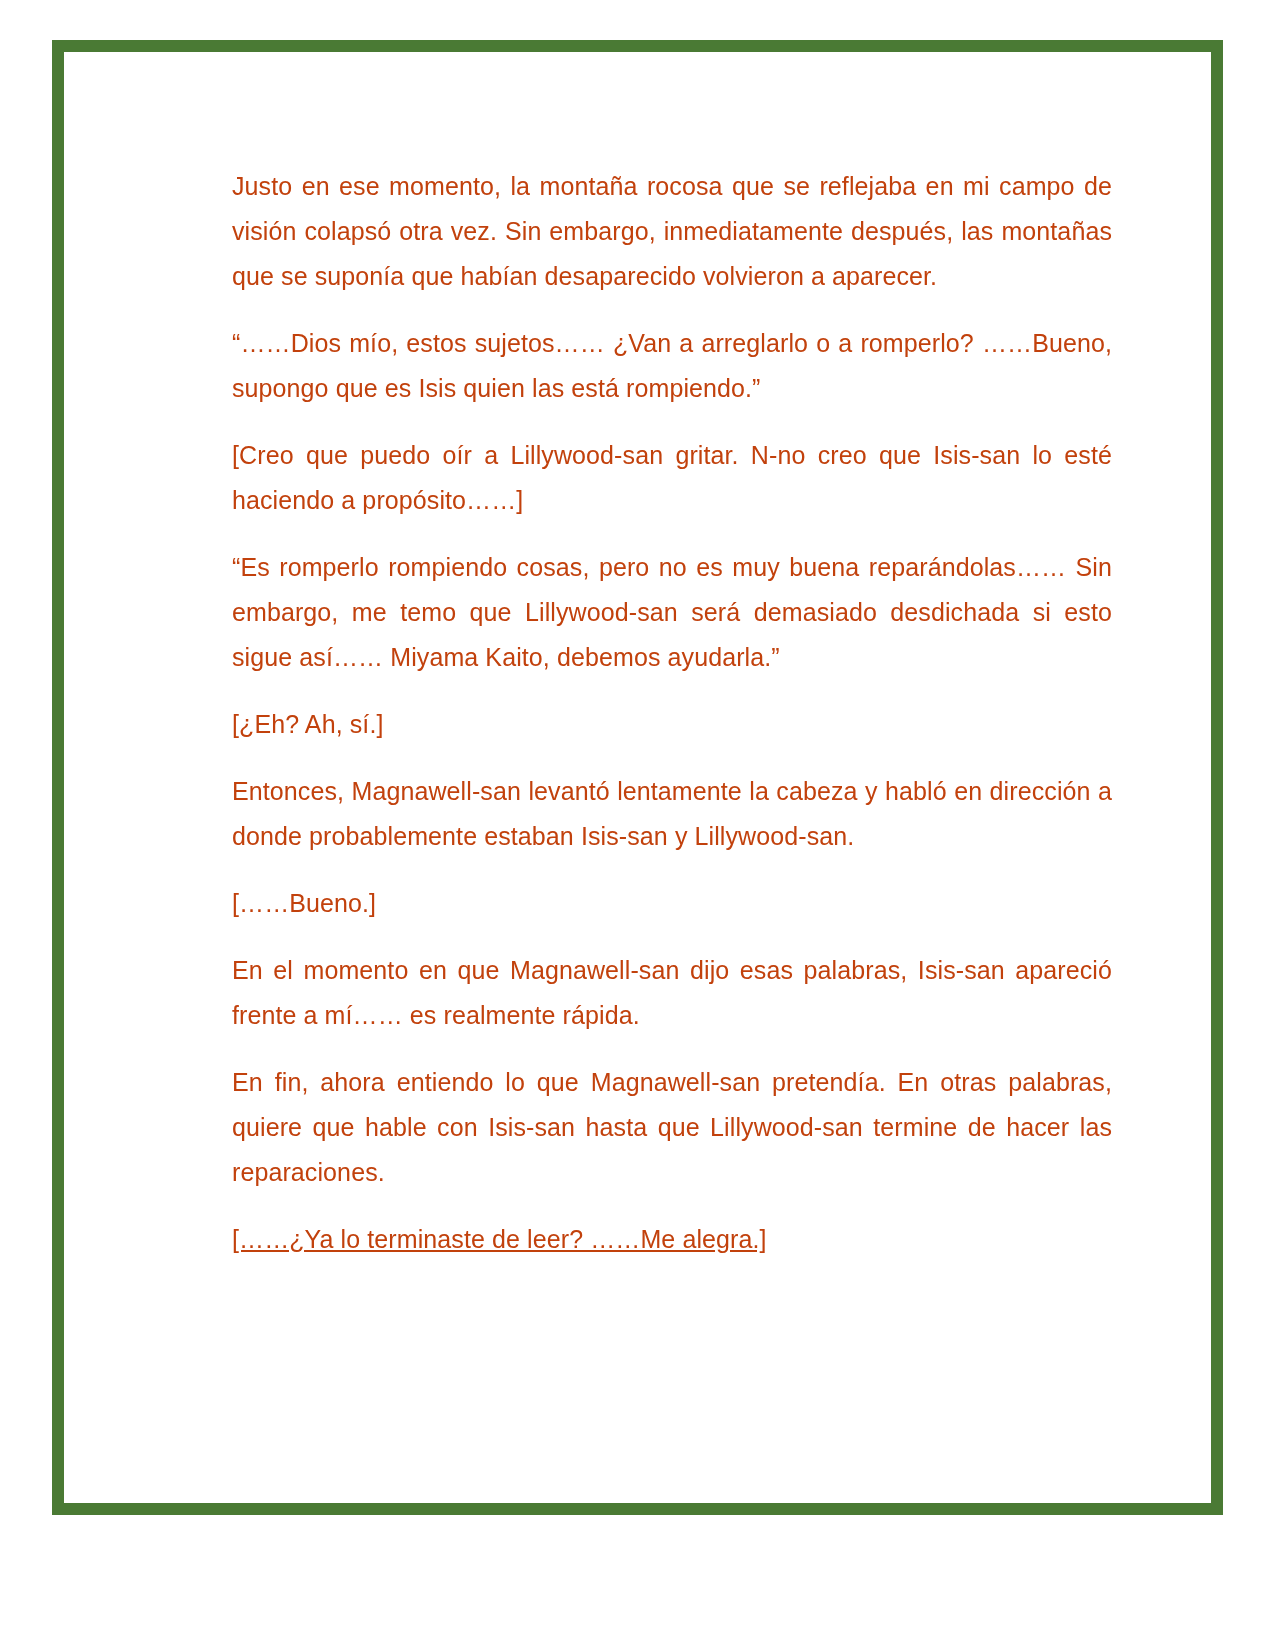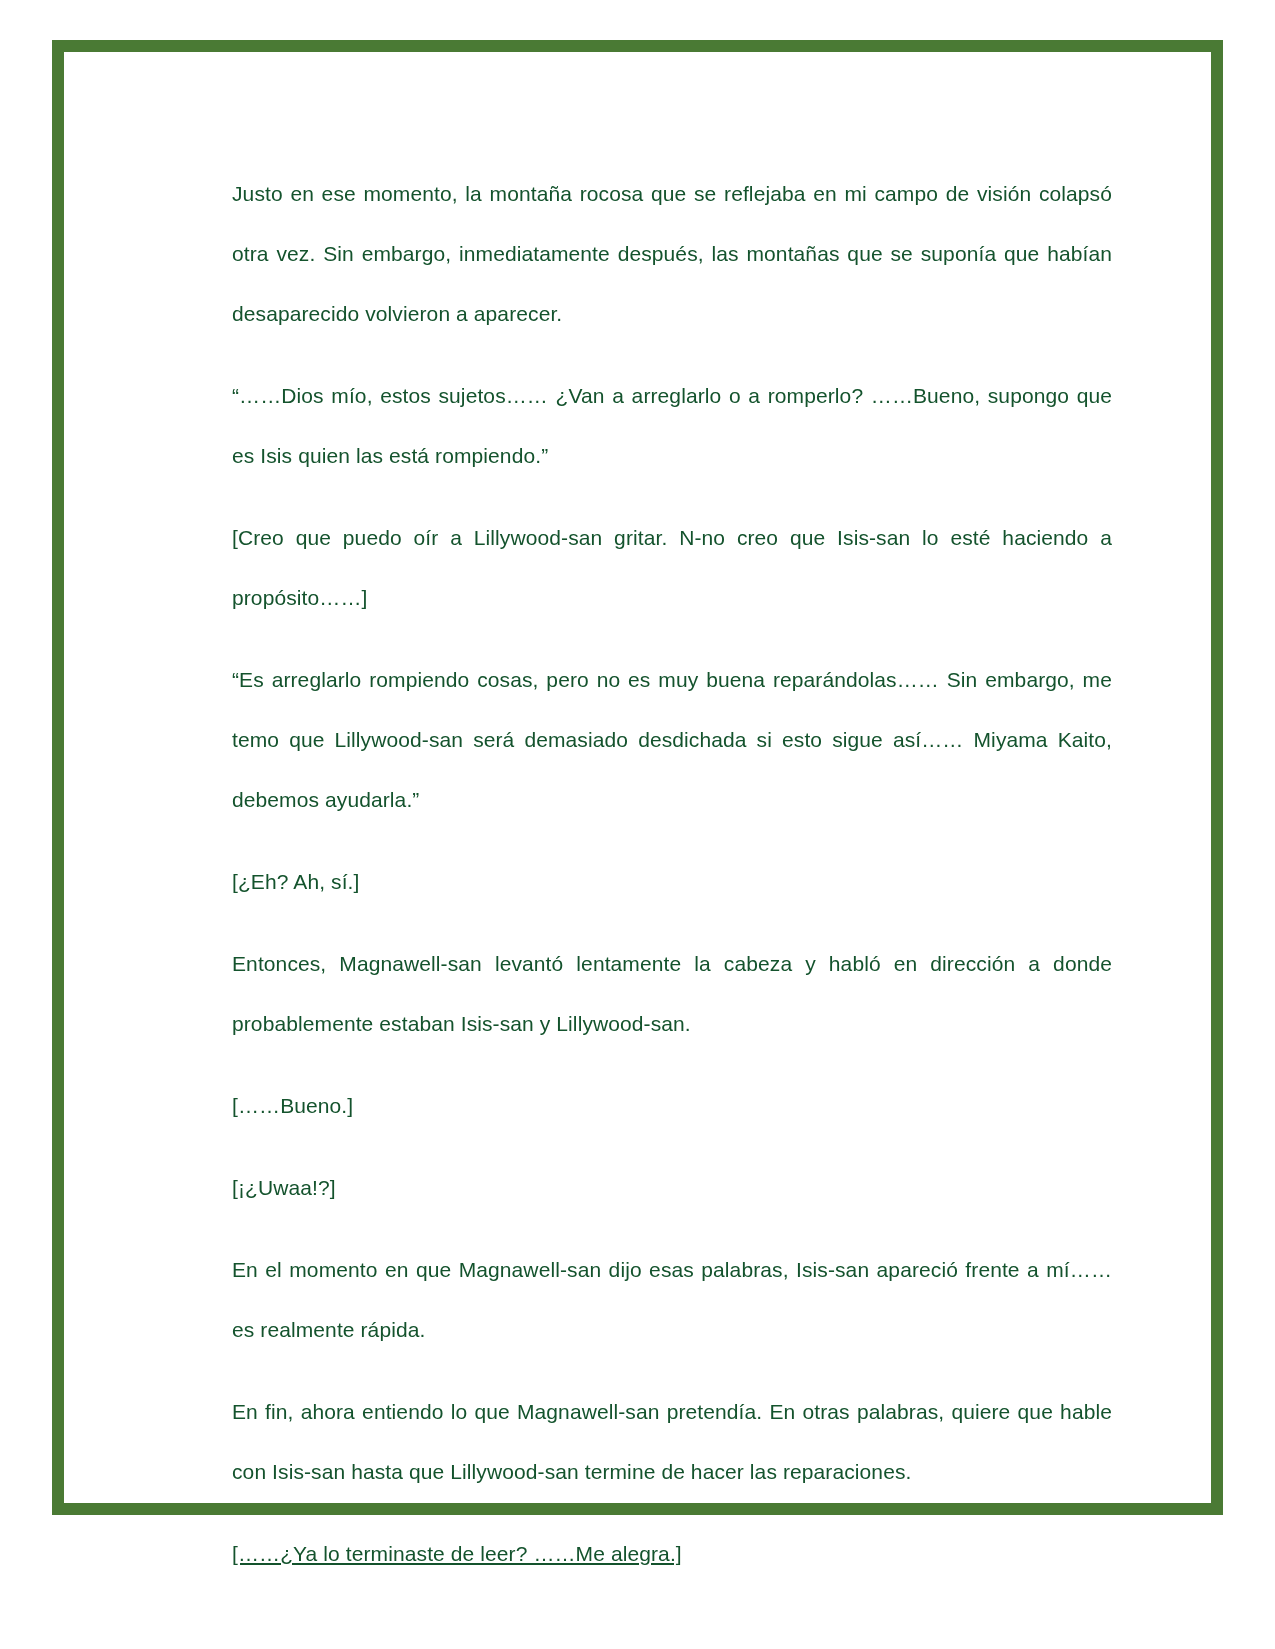--- a/index.html
+++ b/index.html
@@ -29,45 +29,44 @@
     background: #ffffff;
     box-sizing: border-box;
   }
   .content {
     position: absolute;
     left: 168px;
     top: 112px;
     width: 880px;
   }
   .para {
-    font-size: 21px;
-    line-height: 60px;
-    color: #14532d;
+    font-size: 25px;
+    line-height: 45px;
+    color: #c2410c;
     text-align: justify;
     text-justify: inter-word;
     margin: 0 0 22px 0;
     letter-spacing: 0.1px;
   }
   .para:last-child {
     margin-bottom: 0;
     text-decoration: underline;
   }
 </style>
 </head>
 <body>
 
 <div class="page">
   <div class="page-border">
     <div class="content">
       <p class="para">Justo en ese momento, la montaña rocosa que se reflejaba en mi campo de visión colapsó otra vez. Sin embargo, inmediatamente después, las montañas que se suponía que habían desaparecido volvieron a aparecer.</p>
       <p class="para">“……Dios mío, estos sujetos…… ¿Van a arreglarlo o a romperlo? ……Bueno, supongo que es Isis quien las está rompiendo.”</p>
       <p class="para">[Creo que puedo oír a Lillywood-san gritar. N-no creo que Isis-san lo esté haciendo a propósito……]</p>
-      <p class="para">“Es arreglarlo rompiendo cosas, pero no es muy buena reparándolas…… Sin embargo, me temo que Lillywood-san será demasiado desdichada si esto sigue así…… Miyama Kaito, debemos ayudarla.”</p>
+      <p class="para">“Es romperlo rompiendo cosas, pero no es muy buena reparándolas…… Sin embargo, me temo que Lillywood-san será demasiado desdichada si esto sigue así…… Miyama Kaito, debemos ayudarla.”</p>
       <p class="para">[¿Eh? Ah, sí.]</p>
       <p class="para">Entonces, Magnawell-san levantó lentamente la cabeza y habló en dirección a donde probablemente estaban Isis-san y Lillywood-san.</p>
       <p class="para">[……Bueno.]</p>
-      <p class="para">[¡¿Uwaa!?]</p>
       <p class="para">En el momento en que Magnawell-san dijo esas palabras, Isis-san apareció frente a mí…… es realmente rápida.</p>
       <p class="para">En fin, ahora entiendo lo que Magnawell-san pretendía. En otras palabras, quiere que hable con Isis-san hasta que Lillywood-san termine de hacer las reparaciones.</p>
       <p class="para">[……¿Ya lo terminaste de leer? ……Me alegra.]</p>
     </div>
   </div>
 </div>
 
 </body></html>

